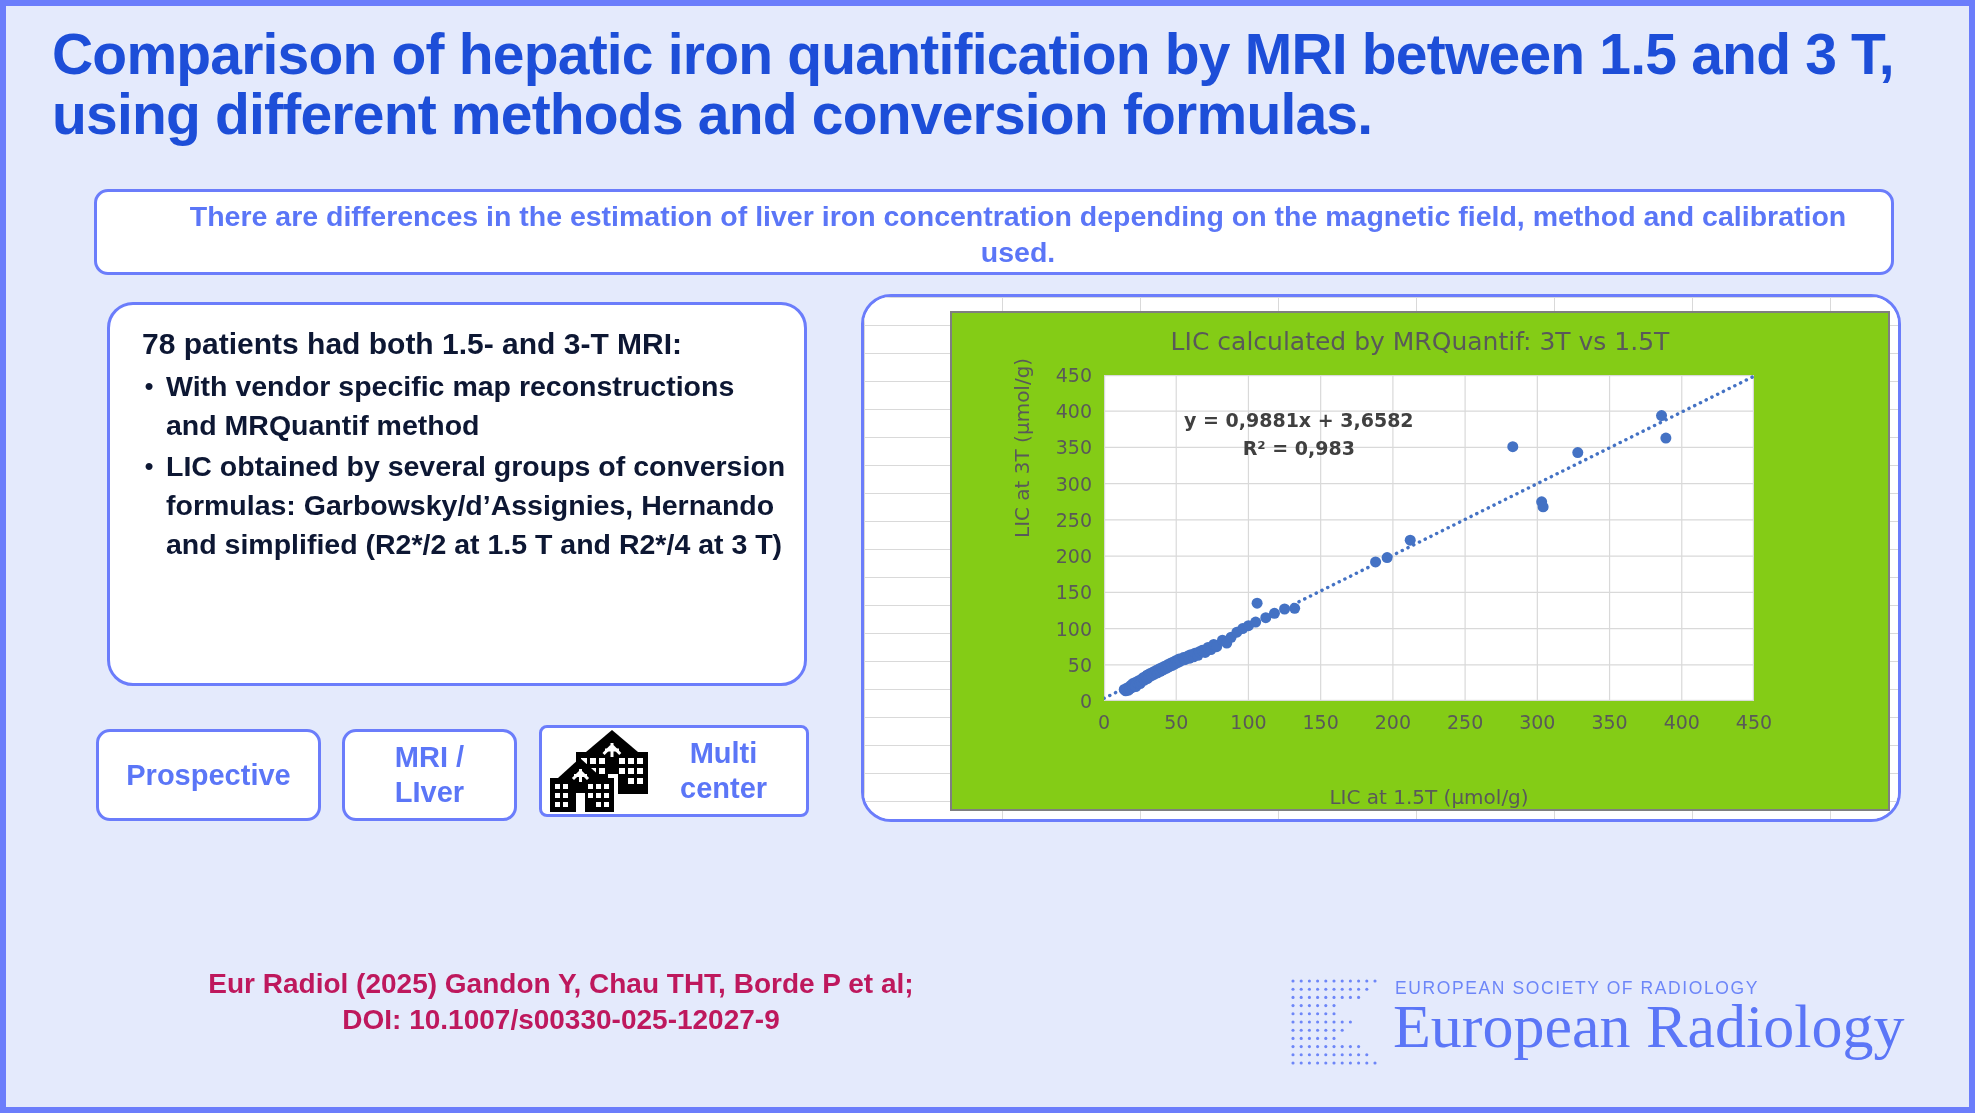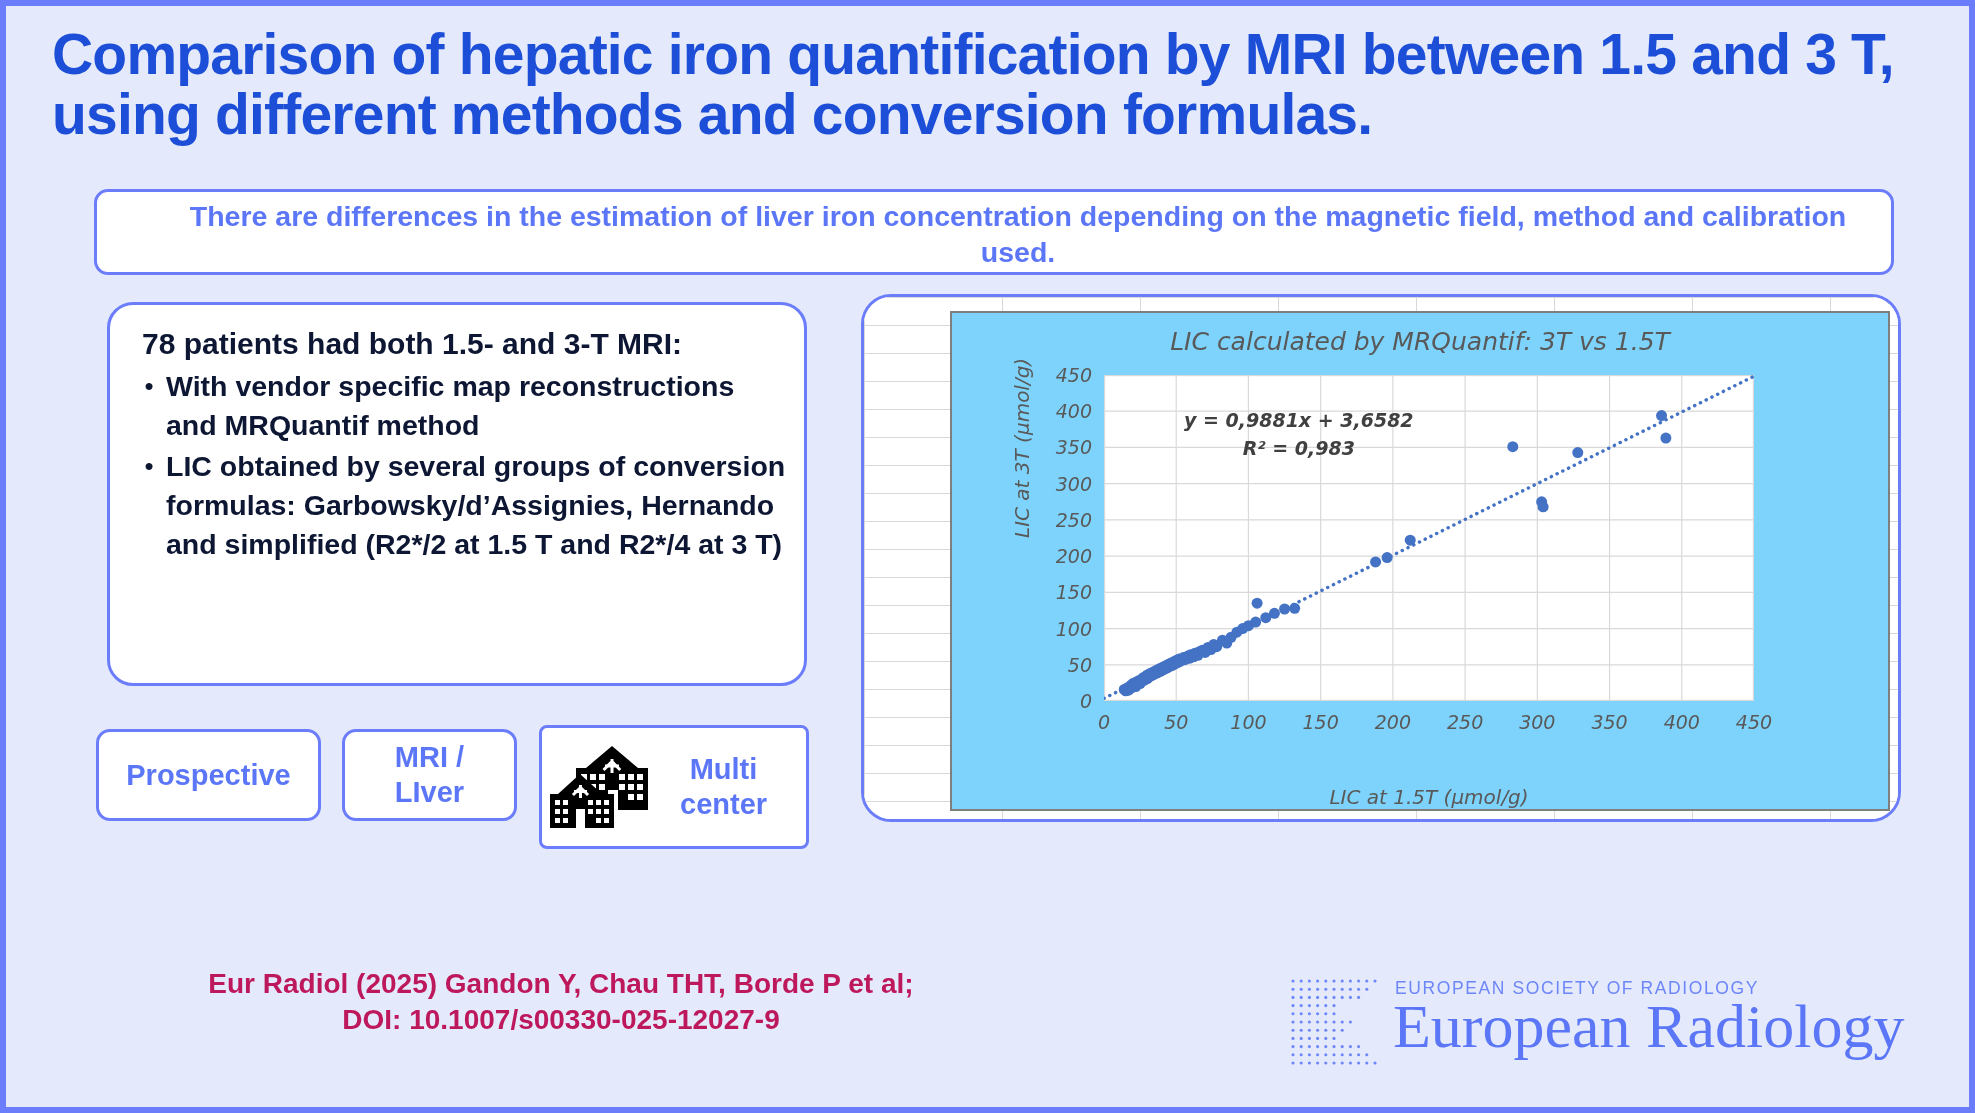--- a/index.html
+++ b/index.html
@@ -122,21 +122,21 @@
   .badge-label {
     font-size: 29px;
     font-weight: bold;
     color: #5b76f7;
     text-align: center;
     line-height: 1.2;
     white-space: pre-line;
   }
   #badge-prospective { left: 90px;  top: 723px; width: 225px; height: 92px; }
   #badge-modality    { left: 336px; top: 723px; width: 175px; height: 92px; }
-  #badge-multicenter { left: 533px; top: 719px; width: 270px; height: 124px;
+  #badge-multicenter { left: 533px; top: 719px; width: 270px; height: 92px;
                        border-radius: 8px; justify-content: flex-start; padding-left: 8px; }
   #badge-multicenter .badge-label { margin-left: 6px; }
 
   
   #hospital-icon {
     width: 124px;
     height: 86px;
     flex: 0 0 124px;
   }
 
@@ -163,22 +163,21 @@
   }
   
   #chart-frame {
     position: absolute;
     left: 86px;
     top: 14px;
     width: 940px;
     height: 500px;
     box-sizing: border-box;
     border: 2px solid #7f7f7f;
-    background: #7dd3fc;
-    font-style: italic;
+    background: #84cc16;
   }
   #chart-title {
     position: absolute;
     left: 0; right: 0;
     top: 14px;
     text-align: center;
     font-size: 25px;
     color: #595959;
     font-family: "DejaVu Sans", sans-serif;
   }

